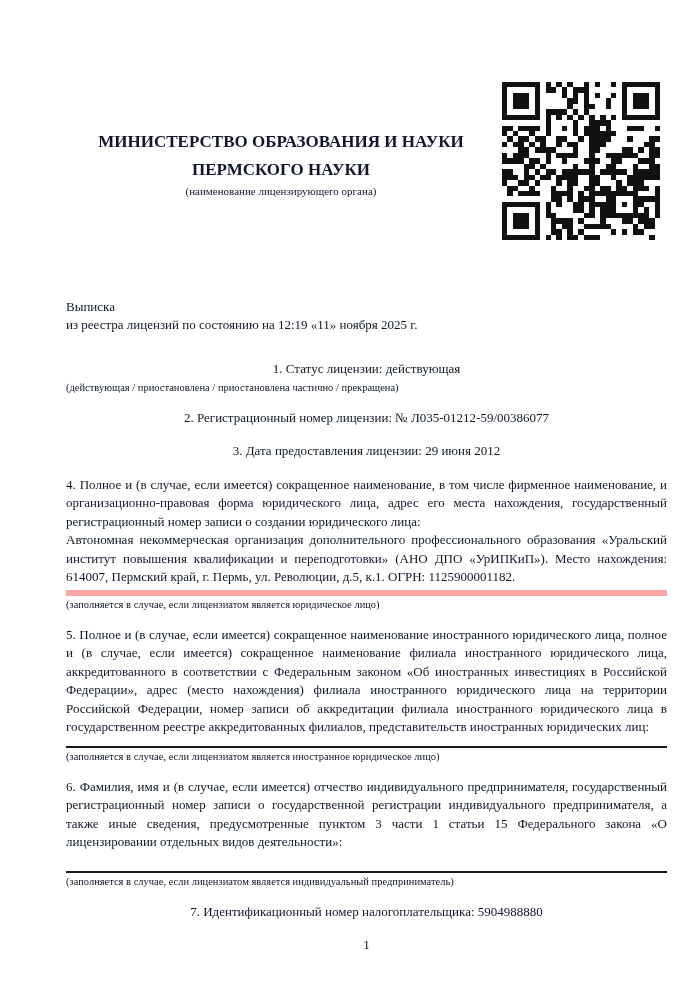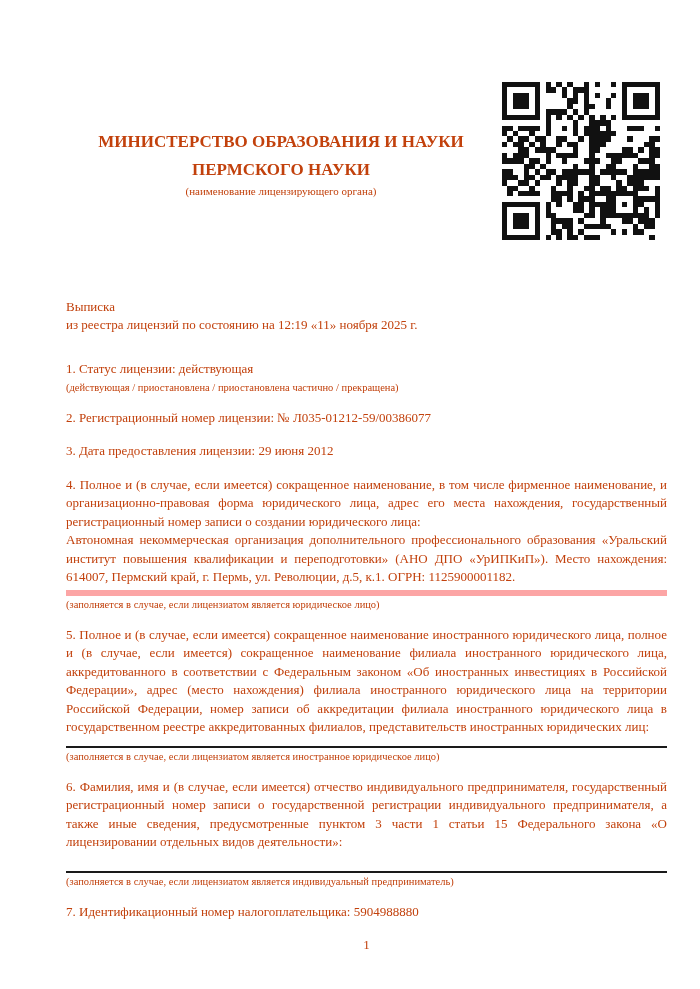--- a/index.html
+++ b/index.html
@@ -1,21 +1,21 @@
 <!DOCTYPE html>
 <html><head>
 <meta charset="utf-8">
 <style>
   html, body { margin: 0; padding: 0; background: #ffffff; }
   .page {
     position: relative;
     width: 700px;
     height: 989px;
     background: #ffffff;
-    color: #c2410c;
+    color: #0f172a;
     font-family: "Liberation Serif", serif;
     overflow: hidden;
     box-sizing: border-box;
     padding: 0 33px 12px 66px;
   }
   .qr {
     position: absolute;
     top: 82px;
     left: 502px;
     width: 158px;
@@ -43,21 +43,21 @@
     font-size: 13px;
     line-height: 18px;
   }
   .fields {
     margin-top: 26px;
     width: 601px;
     font-size: 13px;
     line-height: 18.5px;
   }
   .field { margin-bottom: 15px; }
-  .field-label { text-align: left; }
+  .field-label { text-align: center; }
   .field-caption {
     width: 540px;
     text-align: left;
     font-size: 10.5px;
     line-height: 13px;
     margin-top: 2px;
   }
   .para {
     margin: 0;
     text-align: justify;

